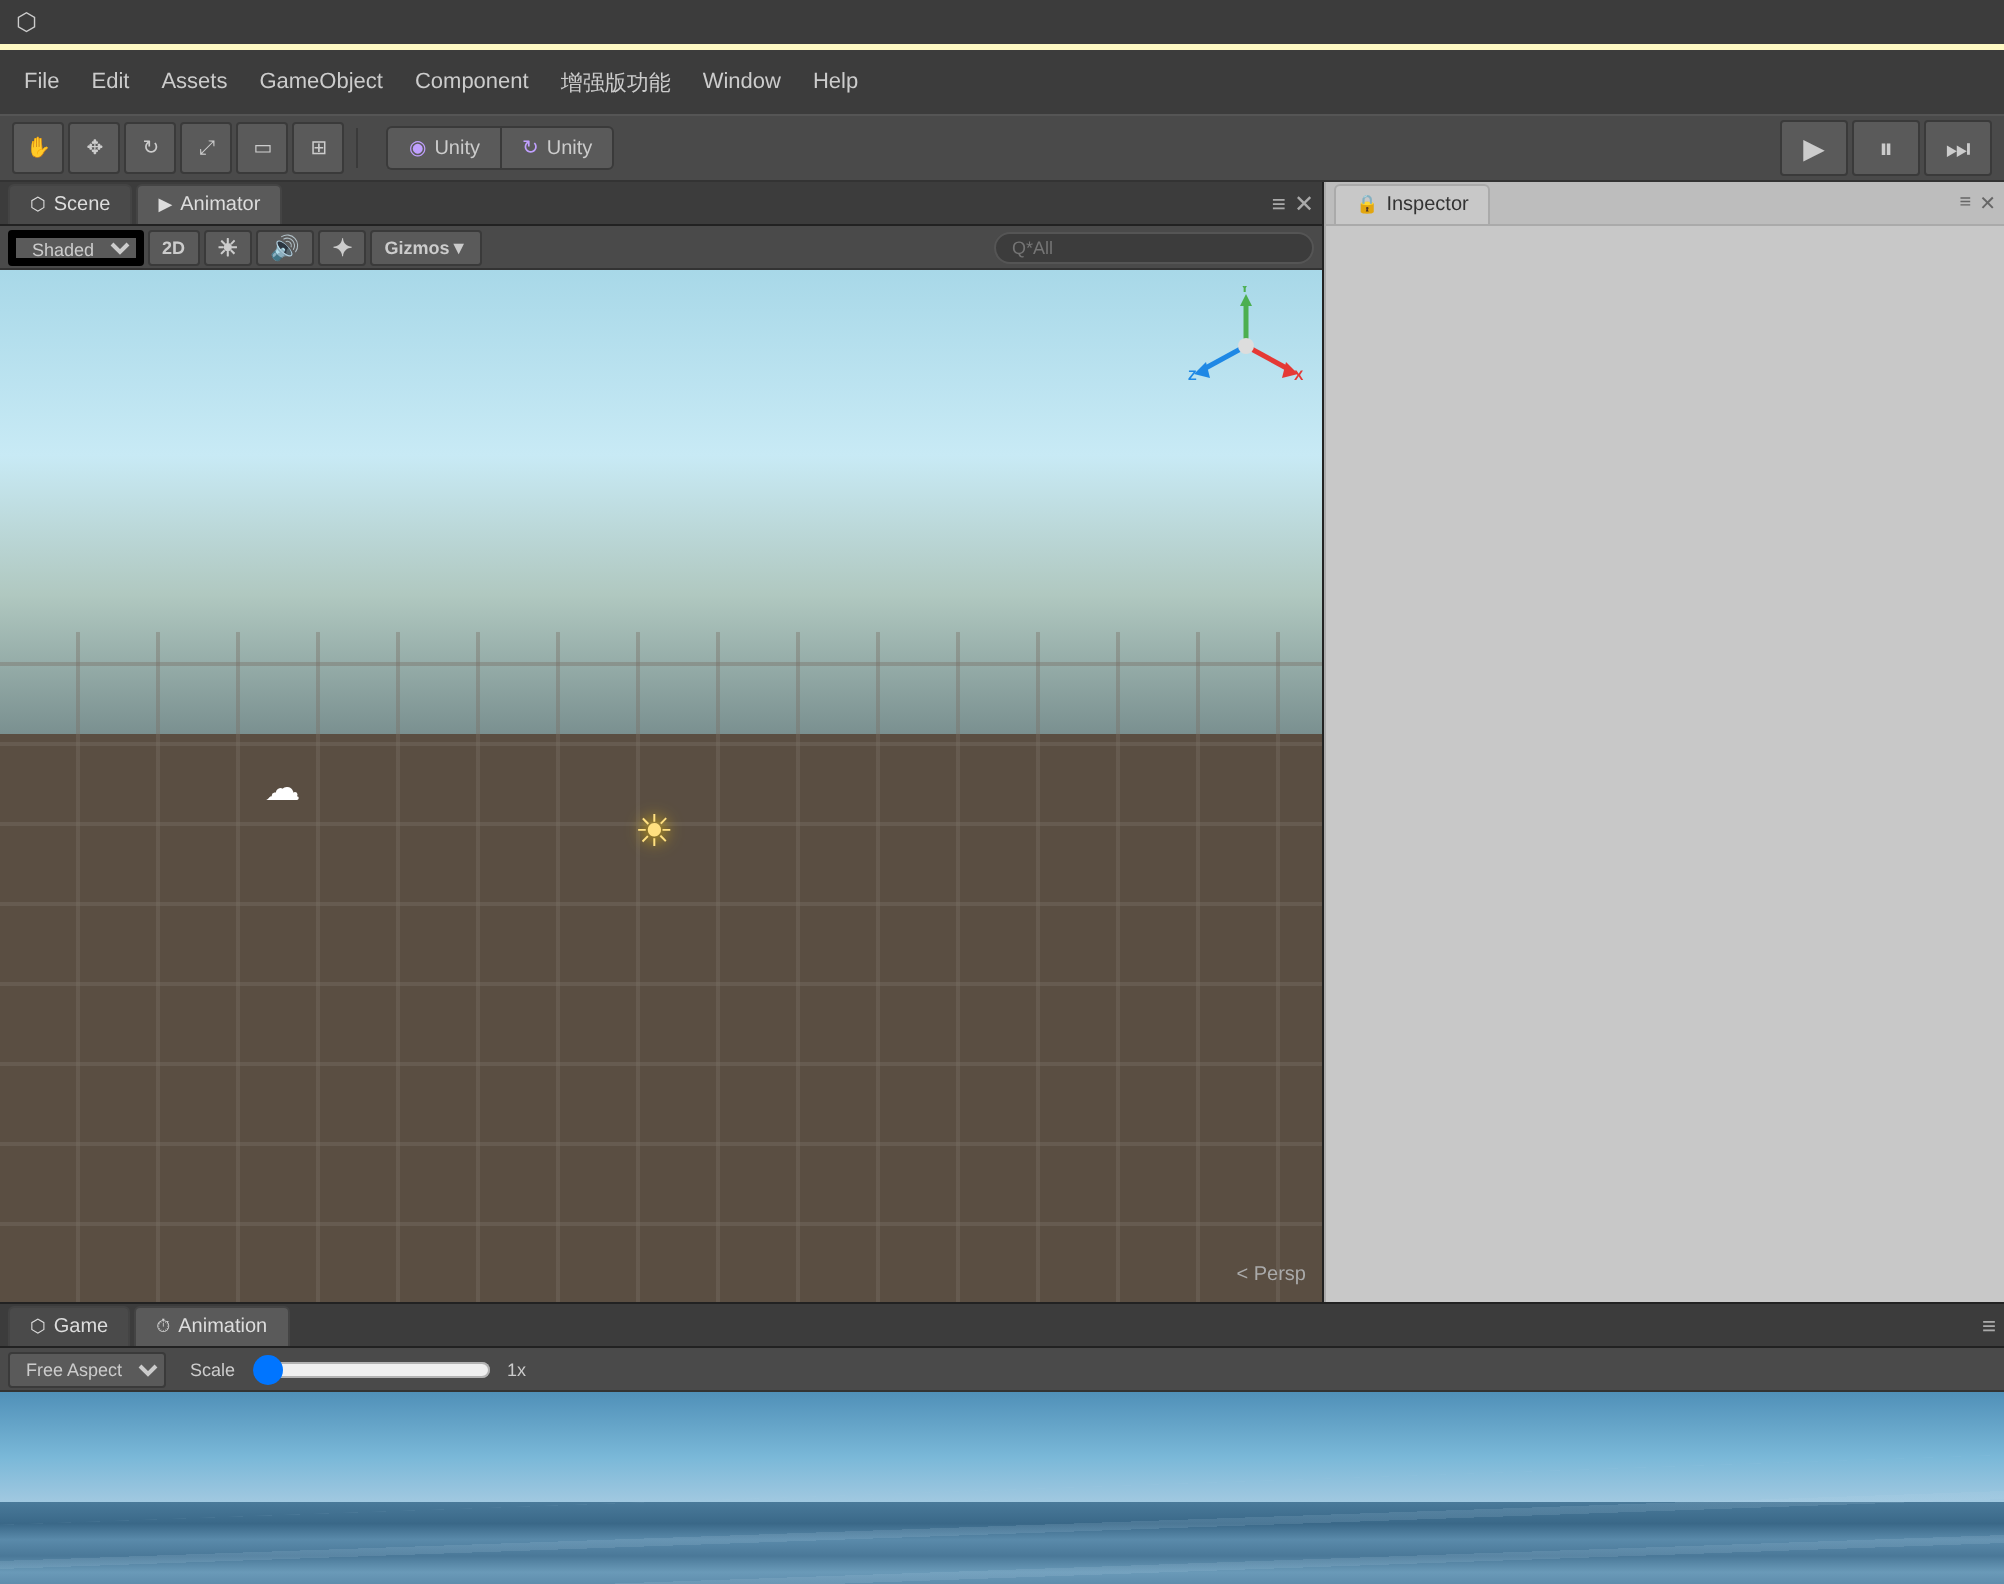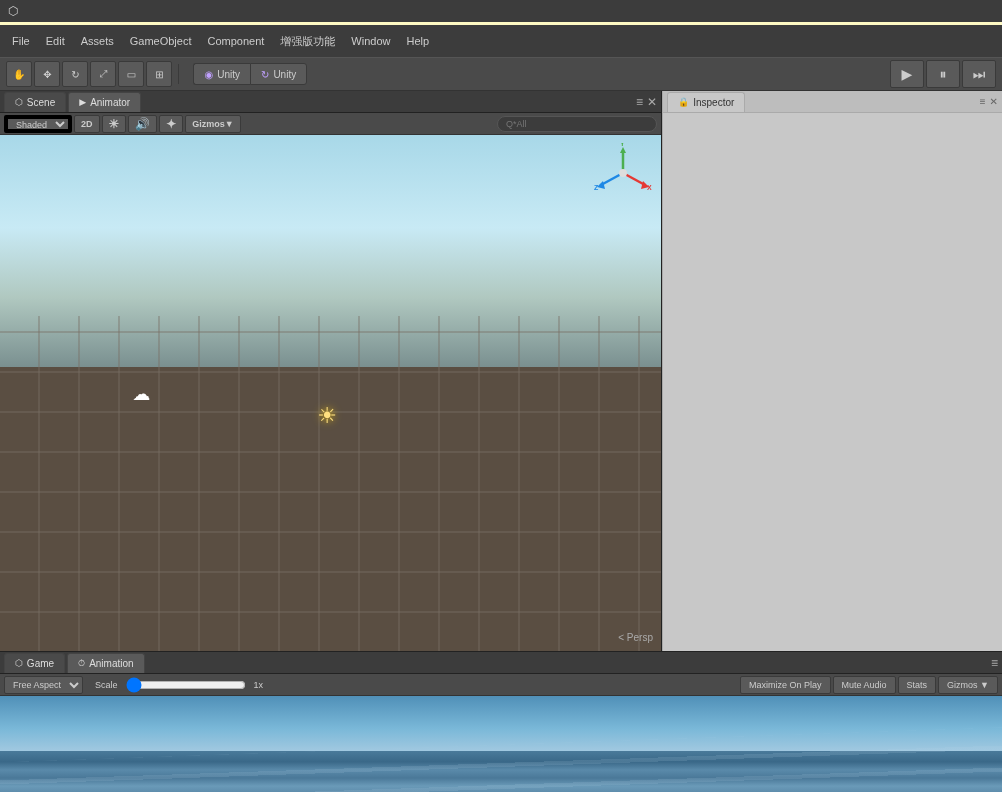--- a/index.html
+++ b/index.html
@@ -542,26 +542,20 @@
         <span style="cursor:pointer; font-size:12px;">≡</span>
       </div>
     </div>
     <div id="game-toolbar">
       <select class="aspect-select">
         <option>Free Aspect</option>
       </select>
       <span class="scale-label">Scale</span>
       <input type="range" class="scale-slider" min="1" max="10" value="1" style="">
       <span class="scale-val">1x</span>
-      <div class="game-right-btns">
-        <button class="game-btn">Maximize On Play</button>
-        <button class="game-btn">Mute Audio</button>
-        <button class="game-btn">Stats</button>
-        <button class="game-btn">Gizmos ▼</button>
-      </div>
     </div>
 
     <div id="game-viewport">
       <div class="game-sky"></div>
       <div class="game-water"></div>
       <div class="wave-overlay"></div>
     </div>
   </div>
 </div>
 

